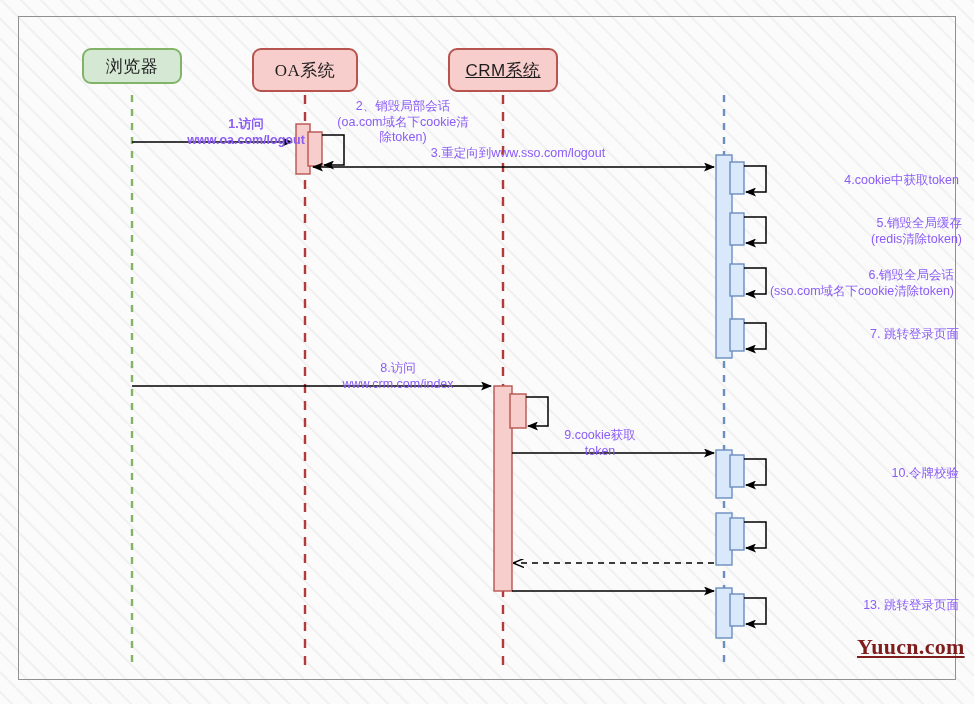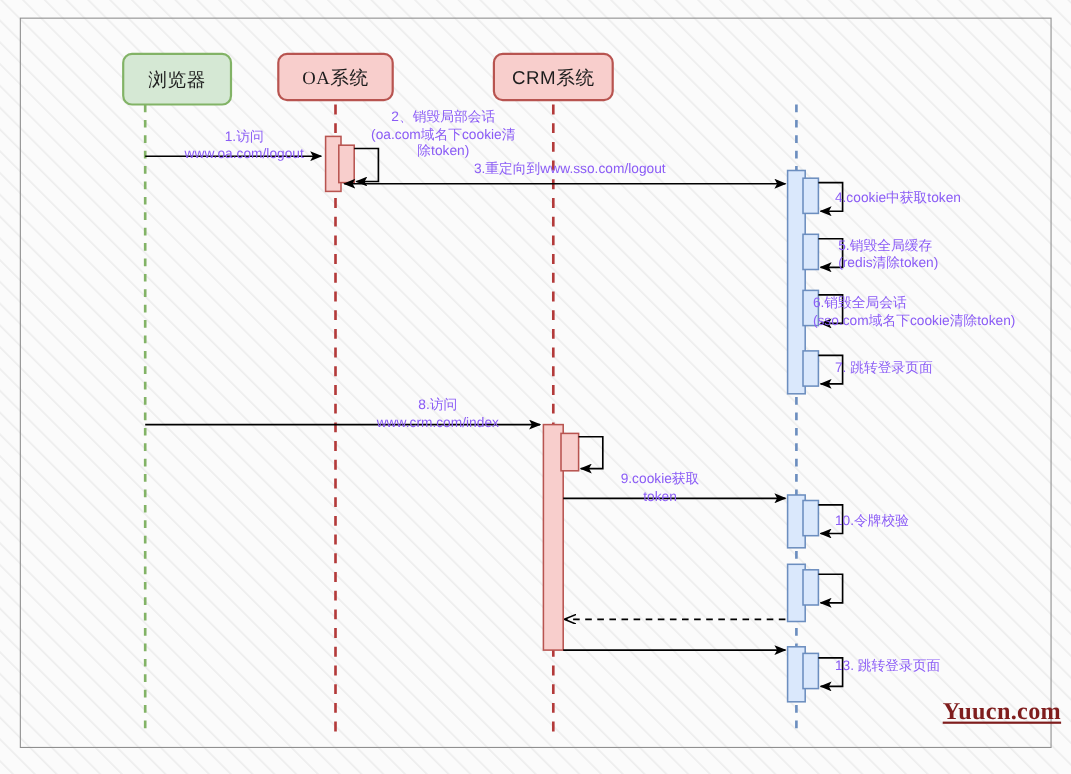--- a/index.html
+++ b/index.html
@@ -54,21 +54,21 @@
     letter-spacing: 0.5px;
   }
   .msg-label {
     position: absolute;
     font-size: 12.5px;
     color: #8b5cf6;
     line-height: 15.5px;
     white-space: pre;
   }
   .msg-label.center { text-align: center; }
-  .msg-label.left { text-align: left; }
+  .msg-label.left { text-align: right; }
   .watermark {
     position: absolute;
     font-family: "Liberation Serif", "DejaVu Serif", serif;
     font-size: 22px;
     font-weight: bold;
     color: #7f1d1d;
     letter-spacing: 0.3px;
     text-decoration: underline;
   }
 </style>
@@ -176,34 +176,34 @@
       <line x1="714" y1="563" x2="514" y2="563" stroke-dasharray="6,5" marker-end="url(#arrowOpen)"></line>
 
       
       <line x1="512" y1="591" x2="714" y2="591" marker-end="url(#arrowFilled)"></line>
 
       
       <path d="M744,598 L766,598 L766,624 L746,624" marker-end="url(#arrowFilled)"></path>
     </g>
   </svg>
 
-  <div class="participant-box" style="left:82px; top:48px; width:100px; height:48px; background:#d5e8d4; border-color:#82b366;margin-left:29px;">
+  <div class="participant-box" style="left:82px; top:48px; width:100px; height:36px; background:#d5e8d4; border-color:#82b366;">
     <span>浏览器</span>
   </div>
 
   <div class="participant-box" style="left:252px; top:48px; width:106px; height:44px; background:#f8cecc; border-color:#b85450;font-family:Liberation Serif, serif;">
     <span>OA系统</span>
   </div>
 
-  <div class="participant-box" style="left:448px; top:48px; width:110px; height:44px; background:#f8cecc; border-color:#b85450;">
+  <div class="participant-box" style="left:448px; top:48px; width:110px; height:44px; background:#f8cecc; border-color:#b85450;text-decoration:underline;">
     <span>CRM系统</span>
   </div>
 
 
-  <div class="msg-label center" style="left:142px; top:117px; width:160px;">1.访问
+  <div class="msg-label center" style="left:166px; top:117px; width:160px;font-weight:bold;">1.访问
 www.oa.com/logout</div>
 
   <div class="msg-label center" style="left:318px; top:99px; width:170px;">2、销毁局部会话
 (oa.com域名下cookie清
 除token)</div>
 
   <div class="msg-label center" style="left:400px; top:146px; width:236px;">3.重定向到www.sso.com/logout</div>
 
   <div class="msg-label left" style="left:759px; top:173px; width:200px;">4.cookie中获取token</div>
 

